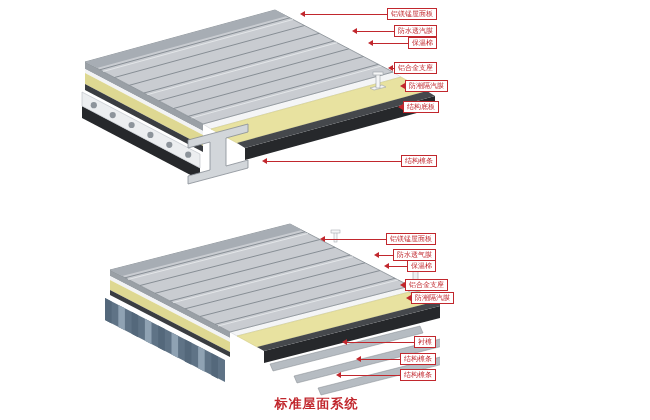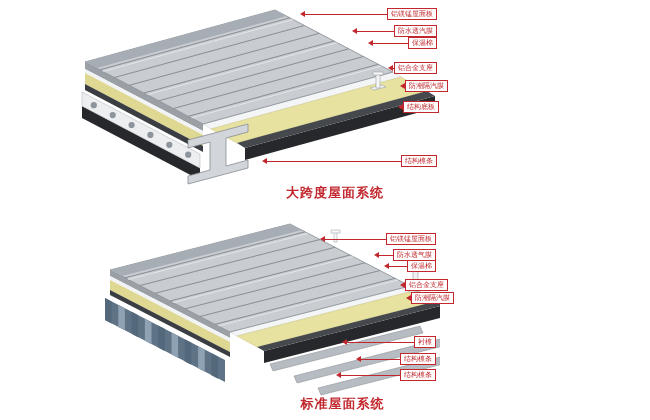--- a/index.html
+++ b/index.html
@@ -124,21 +124,20 @@
     <span class="arrowhead"></span>
     <span class="leader-line"></span>
     <span class="layer-box">结构底板</span>
   </div>
   <div class="label-row" style="left:262px;top:155px;width:175px;">
     <span class="arrowhead"></span>
     <span class="leader-line"></span>
     <span class="layer-box">结构檩条</span>
   </div>
 
-  <div class="diagram-title" style="left:265px;top:184px;width:140px;">大跨度屋面系统</div>
 
   <svg class="diagram-svg" style="left:85px;top:218px;" width="355" height="195" viewBox="0 0 355 195">
 
     <g>
       <polygon points="179,133 359,87 359,99 179,145" fill="#26282b"></polygon>
     </g>
 
     <g>
       <polygon points="185,146 335,108 338,115 188,153" fill="#b6bcc2" stroke="#82888e" stroke-width="0.5"></polygon>
       <polygon points="209,158 359,120 362,127 212,165" fill="#b6bcc2" stroke="#82888e" stroke-width="0.5"></polygon>
@@ -239,15 +238,15 @@
     <span class="arrowhead"></span>
     <span class="leader-line"></span>
     <span class="layer-box">结构檩条</span>
   </div>
   <div class="label-row" style="left:336px;top:369px;width:100px;">
     <span class="arrowhead"></span>
     <span class="leader-line"></span>
     <span class="layer-box">结构檩条</span>
   </div>
 
-  <div class="diagram-title" style="left:280px;top:395px;width:125px;">标准屋面系统</div>
+  <div class="diagram-title" style="left:254px;top:395px;width:125px;">标准屋面系统</div>
 
 </div>
 
 </body></html>

